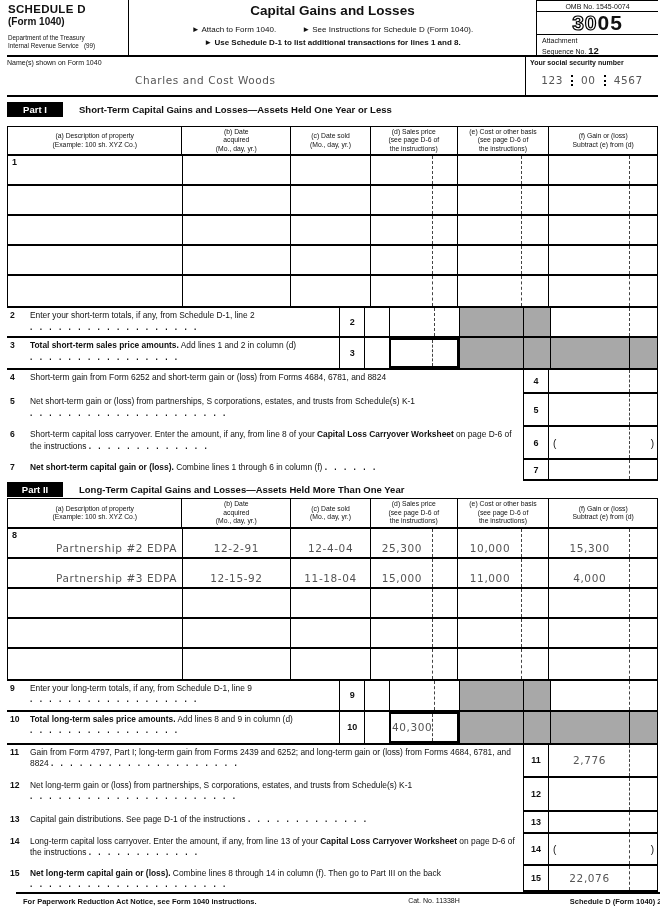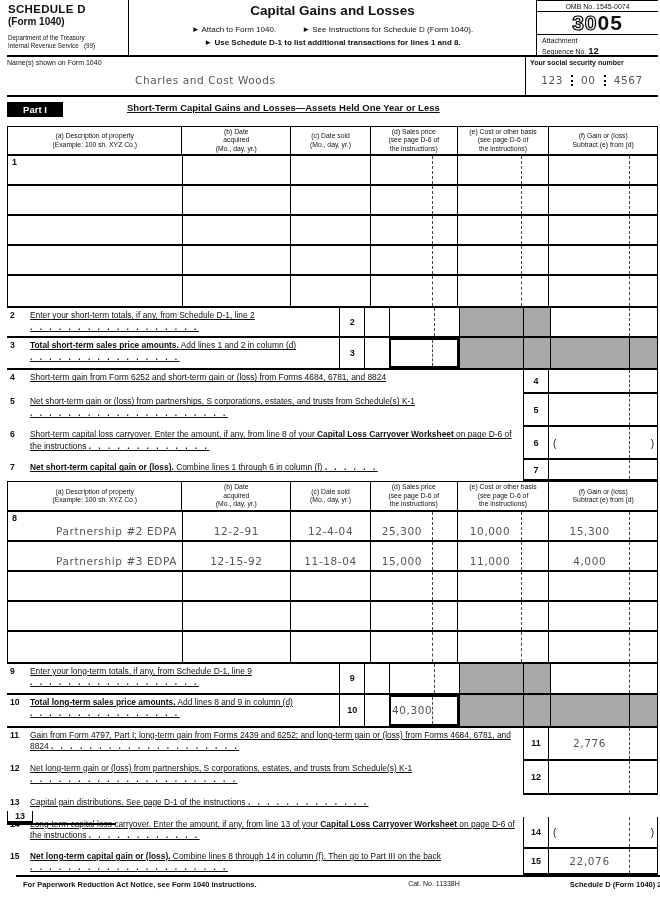--- a/index.html
+++ b/index.html
@@ -34,50 +34,50 @@
   .ssn-box .small-label{text-align:left;padding-left:4px;font-weight:bold;}
   .ssn-val{margin-top:4px;}
   .ssn-sep{display:inline-block;width:0;border-left:2px dotted #000;height:11px;margin:0 8px;vertical-align:-2px;}
 
   
   .fill{font-family:"DejaVu Sans",sans-serif;color:#555;font-size:10.5px;letter-spacing:.6px;}
 
   
   .pbar-wrap1{height:29px;padding-top:5px;margin-left:7px;}
   .pbar-wrap2{height:17px;padding-top:1px;margin-left:7px;}
-  .pbar{display:flex;align-items:flex-start;gap:48px;}
+  .pbar{display:flex;align-items:center;}
   .pbadge{background:#000;color:#fff;font-weight:bold;font-size:9.5px;padding:2px 0;width:56px;text-align:center;}
-  .ptitle{font-weight:bold;font-size:9.5px;margin-left:16px;text-decoration:underline;}
+  .ptitle{font-weight:bold;font-size:9.5px;margin-left:16px;}
 
   
   .tbl{margin-left:7px;width:651px;border-left:1px solid #000;border-right:1px solid #000;border-top:1px solid #000;}
   .trow{display:flex;border-bottom:2px solid #000;}
   .cell{position:relative;border-left:1px solid #000;display:flex;align-items:center;justify-content:center;}
   .cell:first-child{border-left:none;}
   .w-a{width:174px;}.w-b{width:109px;}.w-c{width:80px;}.w-d{width:87px;}.w-e{width:92px;}.w-f{width:109px;}
-  .h30{height:30px;}.h32{height:32px;}.h33{height:33px;}.h34{height:34px;}.h24{height:24px;}.h22{height:22px;flex-direction:column;}.h21{height:21px;}.h26{height:26px;}
+  .h30{height:30px;}.h32{height:32px;}.h33{height:33px;}.h34{height:34px;}.h24{height:24px;}.h22{height:22px;}.h21{height:21px;}.h26{height:26px;}
   .hdr{border-bottom:2px solid #000;}
   .hdr .cell{font-size:6.8px;line-height:1.25;text-align:center;flex-direction:column;justify-content:center;padding:1px 0;}
   .cd::after,.ce::after,.cf::after{content:"";position:absolute;top:0;bottom:0;border-left:1px dashed #444;}
   .cd::after{right:24px;}.ce::after{right:26px;}.cf::after{right:27px;}
   .gray{background:#a8a8a8;}
   .gray.ce::after,.gray.cf::after,.gray.cd::after{border-left:1px solid #000;}
   .rownum{position:absolute;top:1px;left:4px;font-weight:bold;font-size:9px;}
   .desc{justify-content:flex-start;padding-left:48px;}
   .bot .cell{align-items:flex-end;padding-bottom:3px;}
   .val-d{padding-right:24px;}.val-e{padding-right:26px;}.val-f{padding-right:27px;}
 
   
   .numline{display:flex;border-bottom:2px solid #000;margin-left:7px;width:651px;}
   .w-t2{width:336px;}
   .nbx{width:26px;border-left:1px solid #000;border-right:1px solid #000;display:flex;align-items:center;justify-content:center;font-weight:bold;font-size:9px;}
   .w-d2{width:71px;margin-left:24px;}
   .ltext{display:flex;padding:2px 2px 2px 3px;font-size:8.4px;line-height:1.35;align-items:flex-start;justify-content:flex-start;}
   .lno{font-weight:bold;width:20px;flex:none;font-size:8.6px;}
-  .ltxt{flex:1;text-decoration:underline;}
+  .ltxt{flex:1;}
   .dots{font-weight:bold;letter-spacing:2.5px;white-space:nowrap;overflow:hidden;}
   .boldseg{font-weight:bold;}
   .dbox{border:2px solid #000;}
   .entry{background:#fff;}
 
   
   .blk{margin-left:7px;width:651px;}
   .boxline{display:flex;}
   .btext{width:516px;padding:2px 6px 2px 3px;font-size:8.4px;line-height:1.35;display:flex;align-items:flex-start;}
   .nbx2{width:26px;border-left:1px solid #000;border-right:1px solid #000;border-bottom:2px solid #000;display:flex;align-items:center;justify-content:center;font-weight:bold;font-size:9px;}
@@ -283,20 +283,26 @@
         <span class="lno">7</span>
         <span class="ltxt"><span class="boldseg">Net short-term capital gain or (loss).</span> <span>Combine lines 1 through 6 in column (f)</span> <span class="dots">. . . . . .</span></span>
       </div>
       <div class="nbx2">
           <span>7</span>
         </div>
       <div class="amt cf"></div>
     </div>
   </div>
 
+  <div class="pbar-wrap2">
+    <div class="pbar">
+      <span class="pbadge">Part II</span>
+      <span class="ptitle">Long-Term Capital Gains and Losses—Assets Held More Than One Year</span>
+    </div>
+  </div>
 
   <div class="tbl">
     <div class="trow hdr">
       <div class="cell w-a">
           <span>(a) Description of property</span>
           <span>(Example: 100 sh. XYZ Co.)</span>
         </div>
       <div class="cell w-b">
           <span>(b) Date</span>
           <span>acquired</span>

